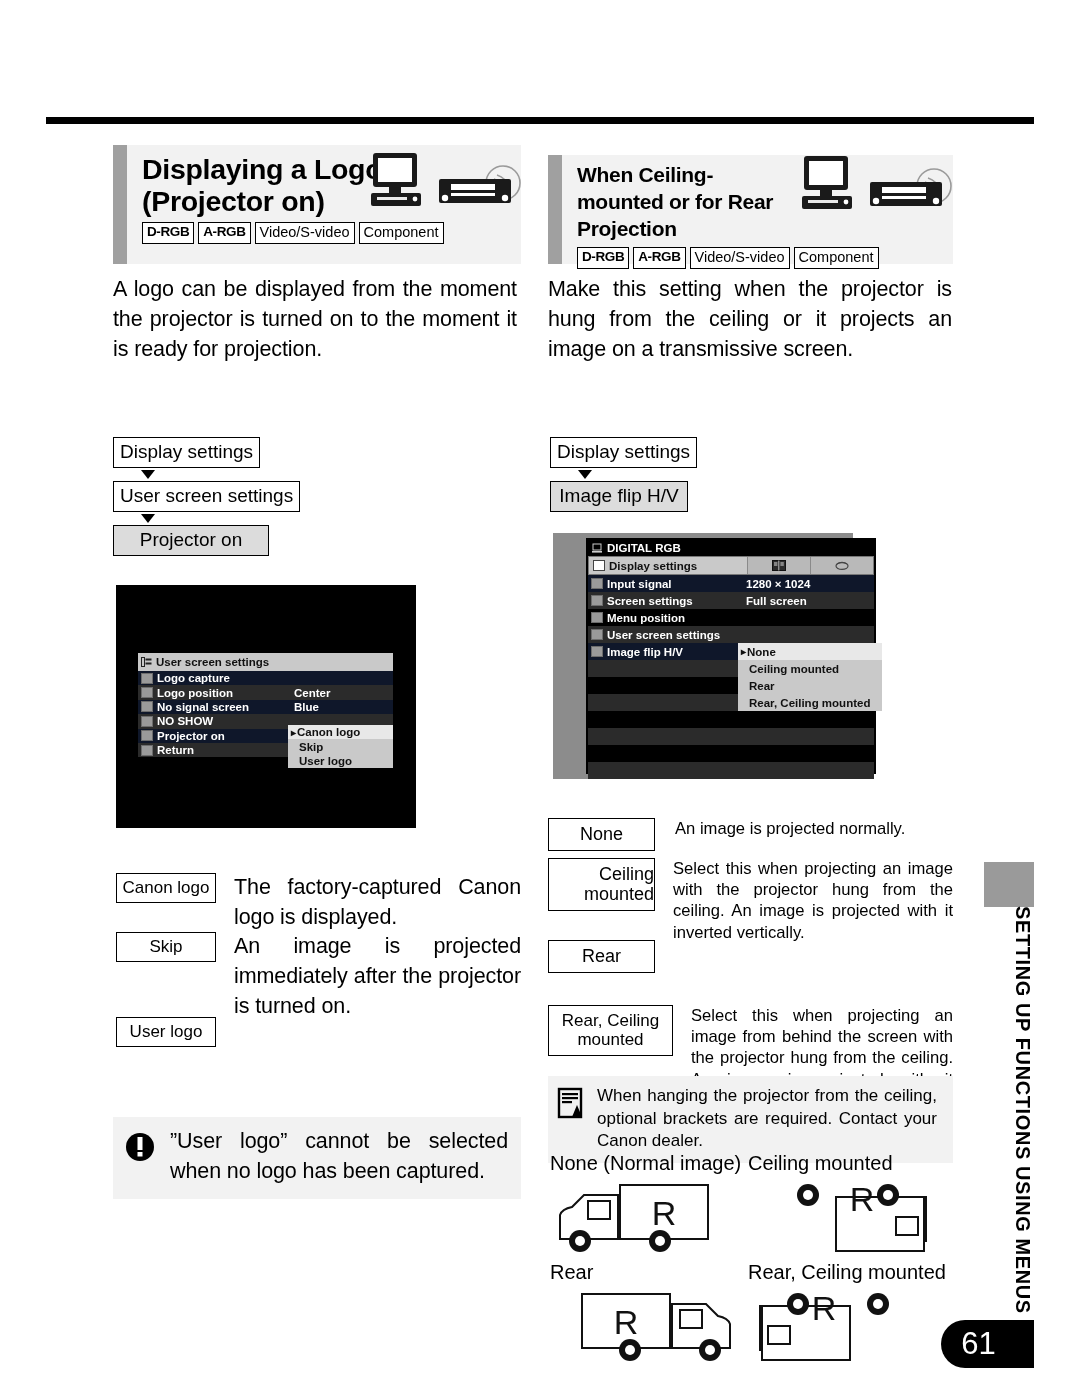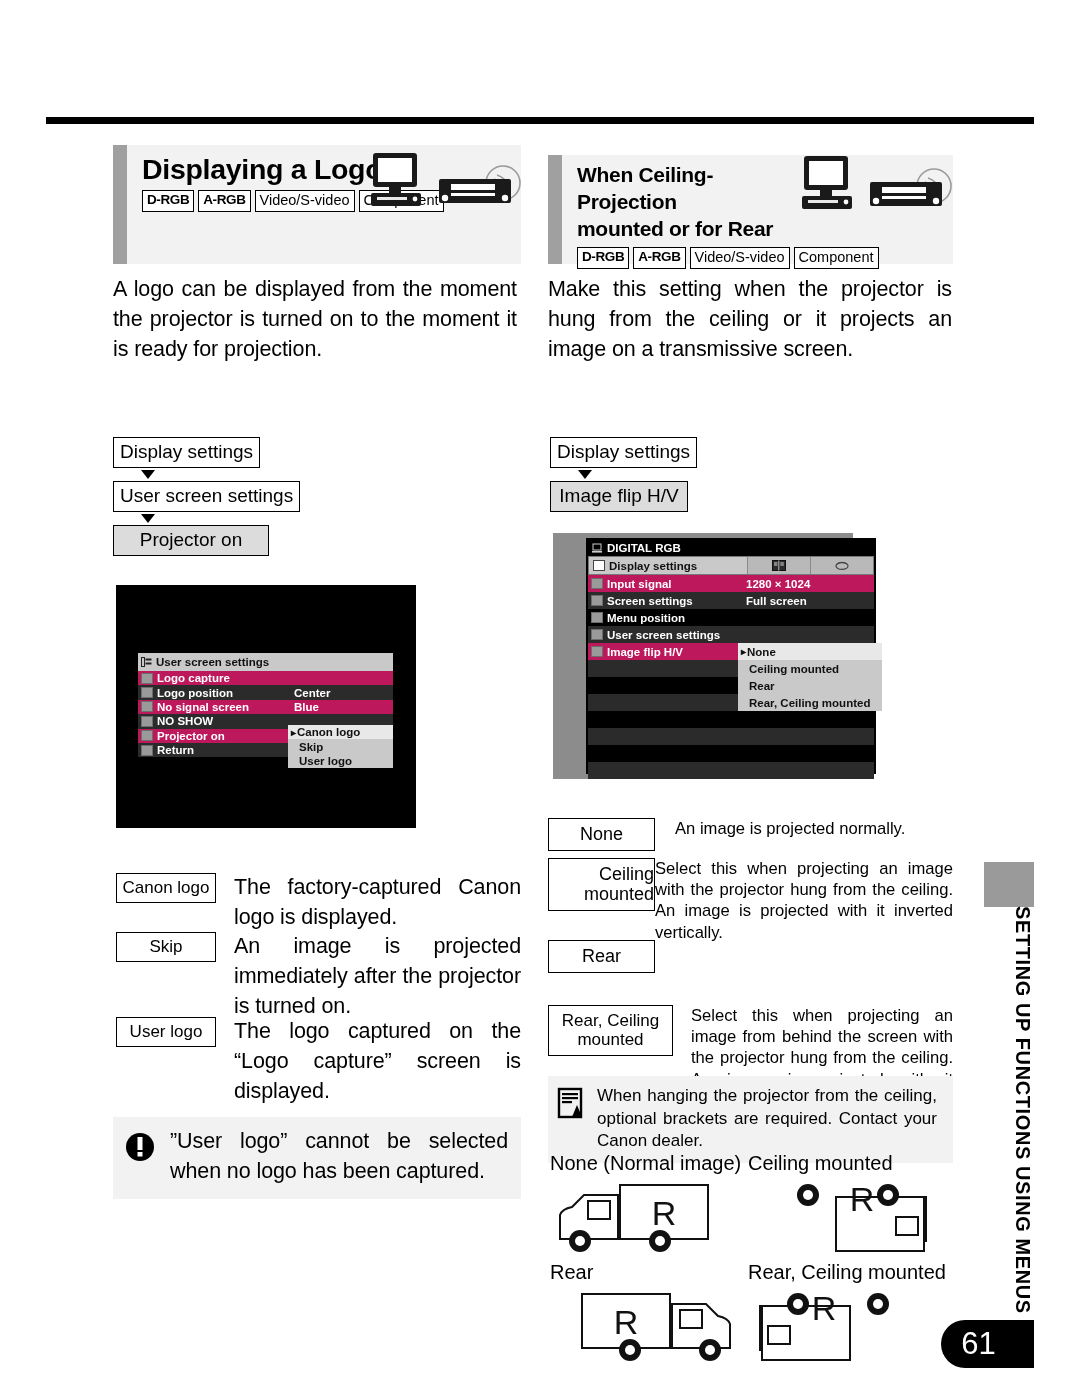--- a/index.html
+++ b/index.html
@@ -61,21 +61,21 @@
   .osd-left{
     position:absolute;background:#000;
   }
   .osd-menu{position:absolute;font-size:11.5px;color:#fff;}
   .osd-title{
     background:#c9c9c9;color:#111;font-weight:bold;
     padding:2px 3px;display:flex;align-items:center;gap:4px;height:14px;
   }
   .osd-row{
     display:flex;height:14.4px;align-items:center;
-    background:#be185d;
+    background:#0f172a;
   }
   .osd-row.alt{background:#2b2b2b;}
   .osd-lbl{
     width:148px;padding-left:3px;display:flex;align-items:center;gap:4px;
     font-weight:bold;white-space:nowrap;overflow:hidden;
   }
   .osd-val{padding-left:5px;font-weight:bold;white-space:nowrap;}
   .osd-pop{
     position:absolute;background:#c9c9c9;color:#111;
   }
@@ -137,20 +137,21 @@
 <div class="page">
 
   <div class="top-rule"></div>
 
   <div class="col col-left">
 
     <div class="head-block" style="position:absolute;left:0;top:145px;width:408px;height:119px;">
       <div class="head-bar"></div>
       <div class="head-title l">
         <div>Displaying a Logo</div>
+        <div>(Projector on)</div>
       </div>
       <div class="tagrow">
         <span class="tag b">D-RGB</span>
         <span class="tag b">A-RGB</span>
         <span class="tag">Video/S-video</span>
         <span class="tag">Component</span>
       </div>
 
       <div class="dev-icons" style="left:252px;top:6px;">
         <svg width="62" height="62" viewBox="0 0 62 62">
@@ -252,41 +253,40 @@
       <div class="deftxt para" style="margin-left:18px;width:284px;">The factory-captured Canon logo is displayed.</div>
     </div>
 
     <div class="defrow" style="position:absolute;left:3px;top:932px;width:405px;">
       <div class="defbox" style="width:98px;font-size:17px;padding:4px 0 5px;">Skip</div>
       <div class="deftxt para" style="margin-left:18px;width:284px;">An image is projected immediately after the projector is turned on.</div>
     </div>
 
     <div class="defrow" style="position:absolute;left:3px;top:1017px;width:405px;">
       <div class="defbox" style="width:98px;font-size:17px;padding:4px 0 5px;">User logo</div>
-      <div class="deftxt para" style="margin-left:18px;width:284px;">The logo captured on the “Logo capture” screen is displayed.</div>
     </div>
 
     <div class="note" style="position:absolute;left:0;top:1117px;width:408px;padding:10px 8px 12px 0;box-sizing:border-box;">
       <svg width="36" height="34" viewBox="0 0 36 34" style="flex:0 0 auto;margin-left:9px;margin-top:3px;">
         <circle cx="18" cy="17" r="14" fill="#000"></circle>
         <rect x="15.5" y="7" width="5" height="13" fill="#fff"></rect>
         <rect x="15.5" y="22" width="5" height="4.5" fill="#fff"></rect>
       </svg>
       <div class="para" style="margin-left:12px;width:338px;">”User logo” cannot be selected when no logo has been captured.</div>
     </div>
   </div>
 
   <div class="col col-right">
 
     <div class="head-block" style="position:absolute;left:0;top:155px;width:405px;height:109px;">
       <div class="head-bar"></div>
       <div class="head-title r">
         <div>When Ceiling-</div>
+        <div>mounted or for Rear</div>
         <div>Projection</div>
-        <div>mounted or for Rear</div>
       </div>
       <div class="tagrow">
         <span class="tag b">D-RGB</span>
         <span class="tag b">A-RGB</span>
         <span class="tag">Video/S-video</span>
         <span class="tag">Component</span>
       </div>
       <div class="dev-icons" style="left:248px;top:-1px;">
         <svg width="62" height="62" viewBox="0 0 62 62">
           <rect x="8" y="2" width="44" height="34" rx="3" fill="#1a1a1a"></rect>
@@ -407,21 +407,21 @@
     </div>
 
     <div class="defrow" style="position:absolute;left:0;top:818px;width:405px;">
       <div class="defbox" style="width:105px;font-size:18px;padding:5px 0 6px;">None</div>
       <div class="deftxt" style="margin-left:20px;width:278px;font-size:16.6px;line-height:1.28;">An image is projected normally.</div>
     </div>
 
     <div class="defrow" style="position:absolute;left:0;top:858px;width:405px;">
       <div class="defbox" style="width:105px;font-size:18px;padding:5px 0 6px;white-space:pre-line;text-align:right;">Ceiling
 mounted</div>
-      <div class="deftxt" style="width:278px;font-size:16.6px;line-height:1.28;">Select this when projecting an image with the projector hung from the ceiling. An image is projected with it inverted vertically.</div>
+      <div class="deftxt" style="margin-left:18px;width:278px;font-size:16.6px;line-height:1.28;">Select this when projecting an image with the projector hung from the ceiling. An image is projected with it inverted vertically.</div>
     </div>
 
     <div class="defrow" style="position:absolute;left:0;top:940px;width:405px;">
       <div class="defbox" style="width:105px;font-size:18px;padding:5px 0 6px;">Rear</div>
     </div>
 
     <div class="defrow" style="position:absolute;left:0;top:1005px;width:405px;">
       <div class="defbox" style="width:105px;font-size:17px;padding:5px 9px 6px;white-space:pre-line;">Rear, Ceiling
 mounted</div>
       <div class="deftxt" style="margin-left:18px;width:288px;font-size:16.6px;line-height:1.28;text-align:justify;">Select this when projecting an image from behind the screen with the projector hung from the ceiling. An image is projected with it inverted vertically and horizontally.</div>

